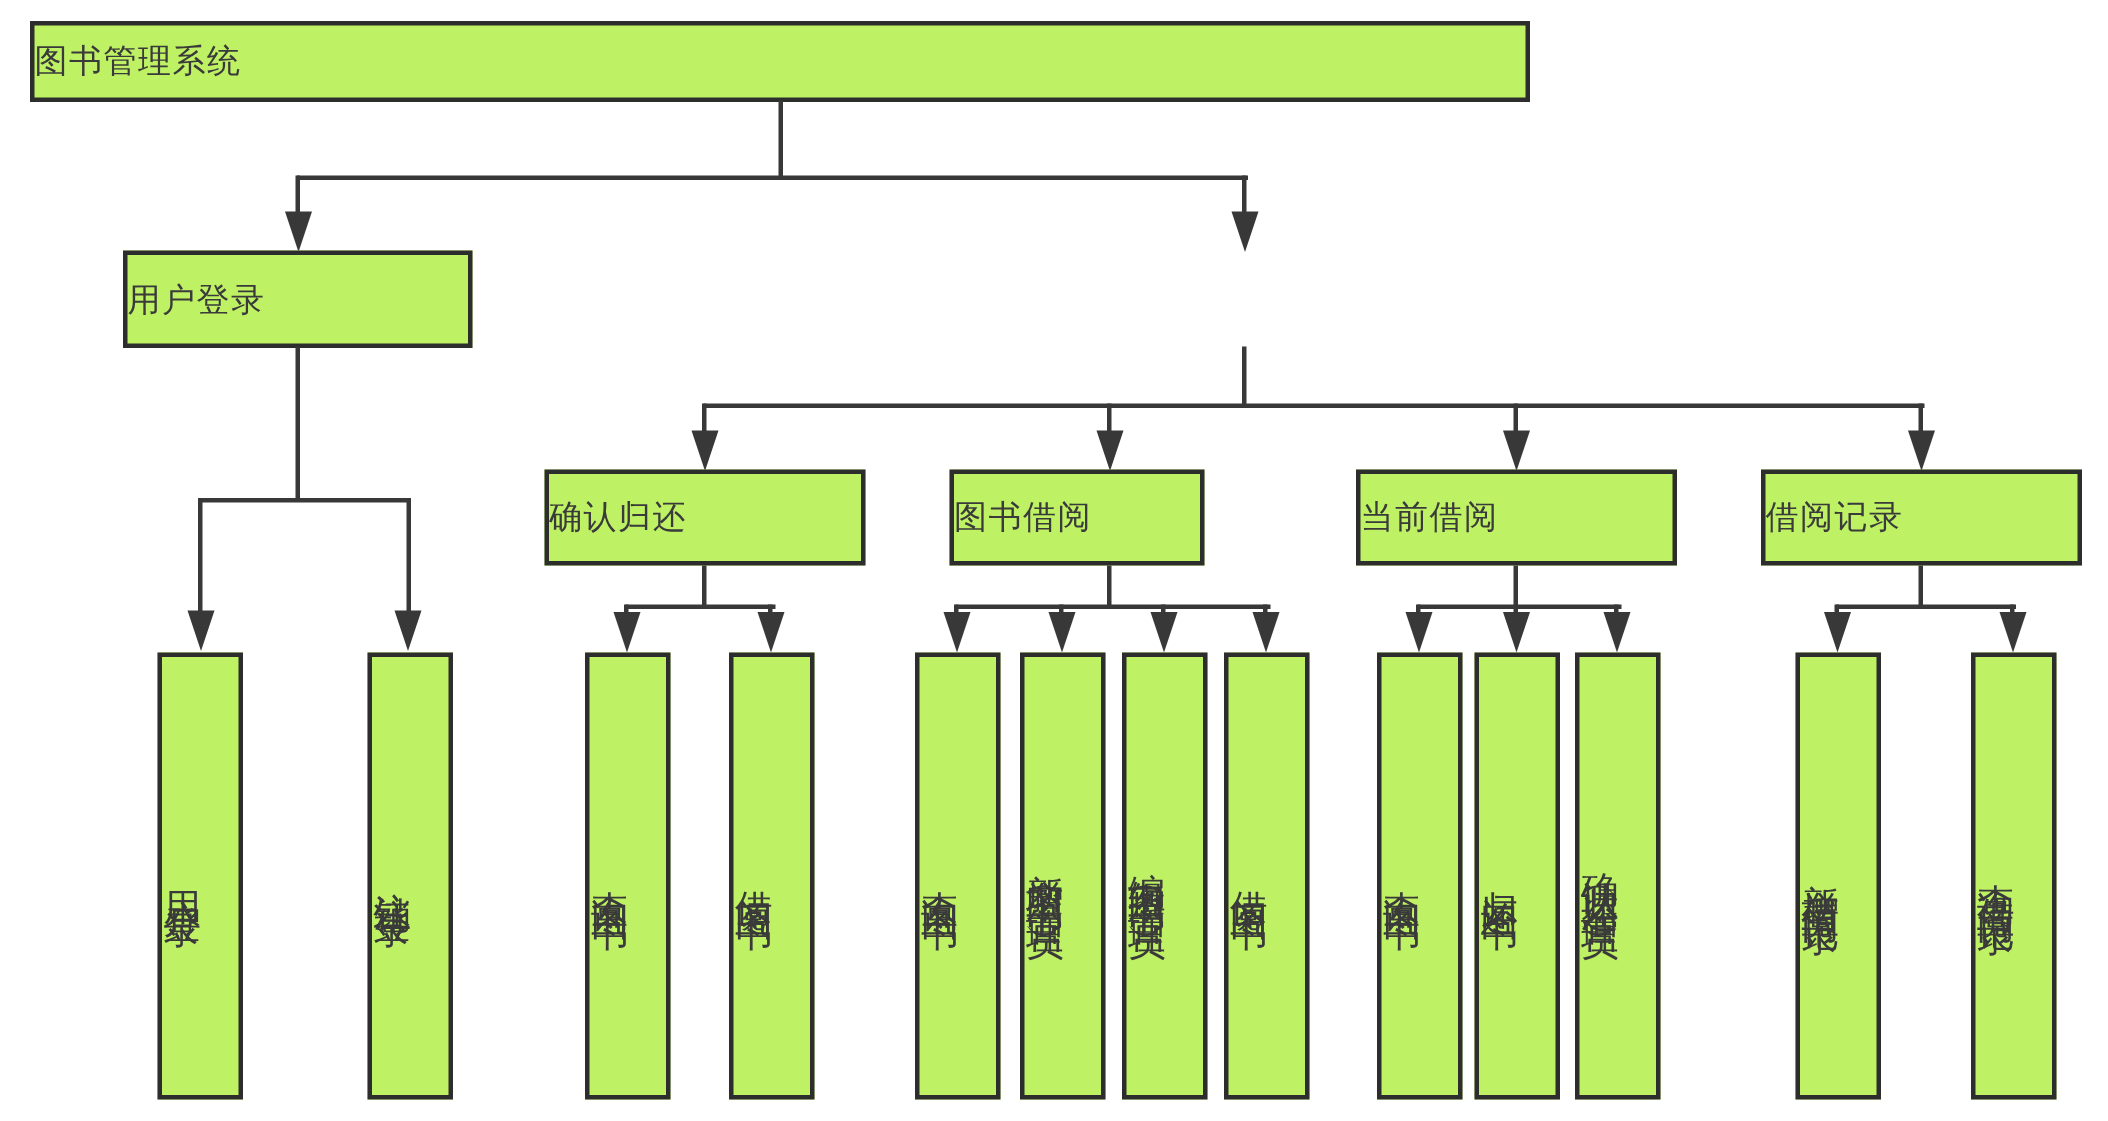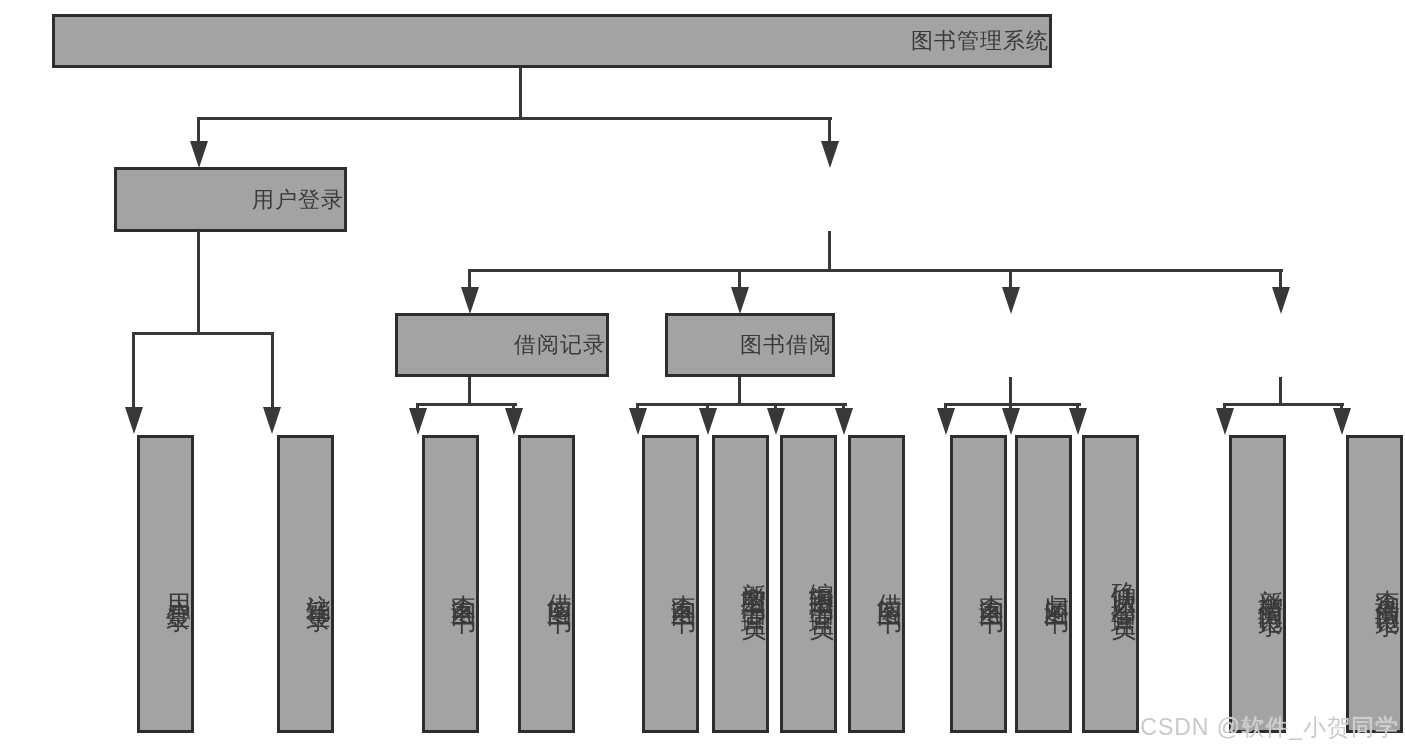--- a/index.html
+++ b/index.html
@@ -1,22 +1,22 @@
 <!DOCTYPE html>
 <html style="--line: #383838; --border: #2d2d2d; --text: #3a3a3a; --watermark: #c9c9c9; --background: #ffffff;"><head>
 <meta charset="utf-8">
 <style>
   :root{
     --line:#383838; --border:#2d2d2d; --text:#3a3a3a; --watermark:#c9c9c9; --background:#ffffff;
   }
   html,body{margin:0;padding:0;}
   body{width:1405px;height:747px;background:var(--background);font-family:"Liberation Sans",sans-serif;}
   .canvas{position:relative;width:1405px;height:747px;overflow:hidden;background:var(--background);}
-  .box{position:absolute;box-sizing:border-box;background:#a3a3a3;border:3px solid var(--border);
-       display:flex;align-items:center;justify-content:flex-end;color:var(--text);margin-left:32px;}
+  .box{position:absolute;box-sizing:border-box;background:#bef264;border:3px solid var(--border);
+       display:flex;align-items:center;justify-content:flex-start;color:var(--text);}
   .hbox{font-size:22px;letter-spacing:1px;white-space:nowrap;}
   .l2,.l3{top:167px;height:65px;}
   .l3{top:313px;height:64px;}
   .leaf{top:435px;width:57px;height:298px;}
   .vtext{writing-mode:vertical-rl;text-orientation:mixed;font-size:25px;line-height:1.0;
          letter-spacing:5px;color:var(--text);}
   .vl,.hl{position:absolute;background:var(--line);}
   .vl{width:3px;}
   .hl{height:3px;}
   .ah{position:absolute;width:0;height:0;border-left:9px solid transparent;
@@ -56,24 +56,30 @@
   <div class="vl" style="left:468px;top:269px;height:20px"></div>
   <div class="ah" style="left:461px;top:287px"></div>
   <div class="vl" style="left:738px;top:269px;height:20px"></div>
   <div class="ah" style="left:731px;top:287px"></div>
   <div class="vl" style="left:1009px;top:269px;height:20px"></div>
   <div class="ah" style="left:1002px;top:287px"></div>
   <div class="vl" style="left:1279px;top:269px;height:20px"></div>
   <div class="ah" style="left:1272px;top:287px"></div>
 
   <div class="box hbox l3" style="left:363px;width:214px">
-    <span>借阅记录</span>
+    <span>确认归还</span>
   </div>
   <div class="box hbox l3" style="left:633px;width:170px">
     <span>图书借阅</span>
+  </div>
+  <div class="box hbox l3" style="left:904px;width:214px">
+    <span>当前借阅</span>
+  </div>
+  <div class="box hbox l3" style="left:1174px;width:214px">
+    <span>借阅记录</span>
   </div>
 
   <div class="vl" style="left:468px;top:377px;height:28px"></div>
   <div class="hl" style="left:417px;top:403px;width:100px"></div>
   <div class="vl" style="left:416px;top:403px;height:8px"></div>
   <div class="ah" style="left:409px;top:408px"></div>
   <div class="vl" style="left:512px;top:403px;height:8px"></div>
   <div class="ah" style="left:505px;top:408px"></div>
 
   <div class="vl" style="left:738px;top:377px;height:28px"></div>
@@ -140,15 +146,14 @@
     <span class="vtext">确认归还（管理员）</span>
   </div>
 
   <div class="box leaf" style="left:1197px">
     <span class="vtext">新增借阅记录</span>
   </div>
   <div class="box leaf" style="left:1314px">
     <span class="vtext">查询借阅记录</span>
   </div>
 
-  <div class="watermark">CSDN @软件_小贺同学</div>
 
 </div>
 
 </body></html>

